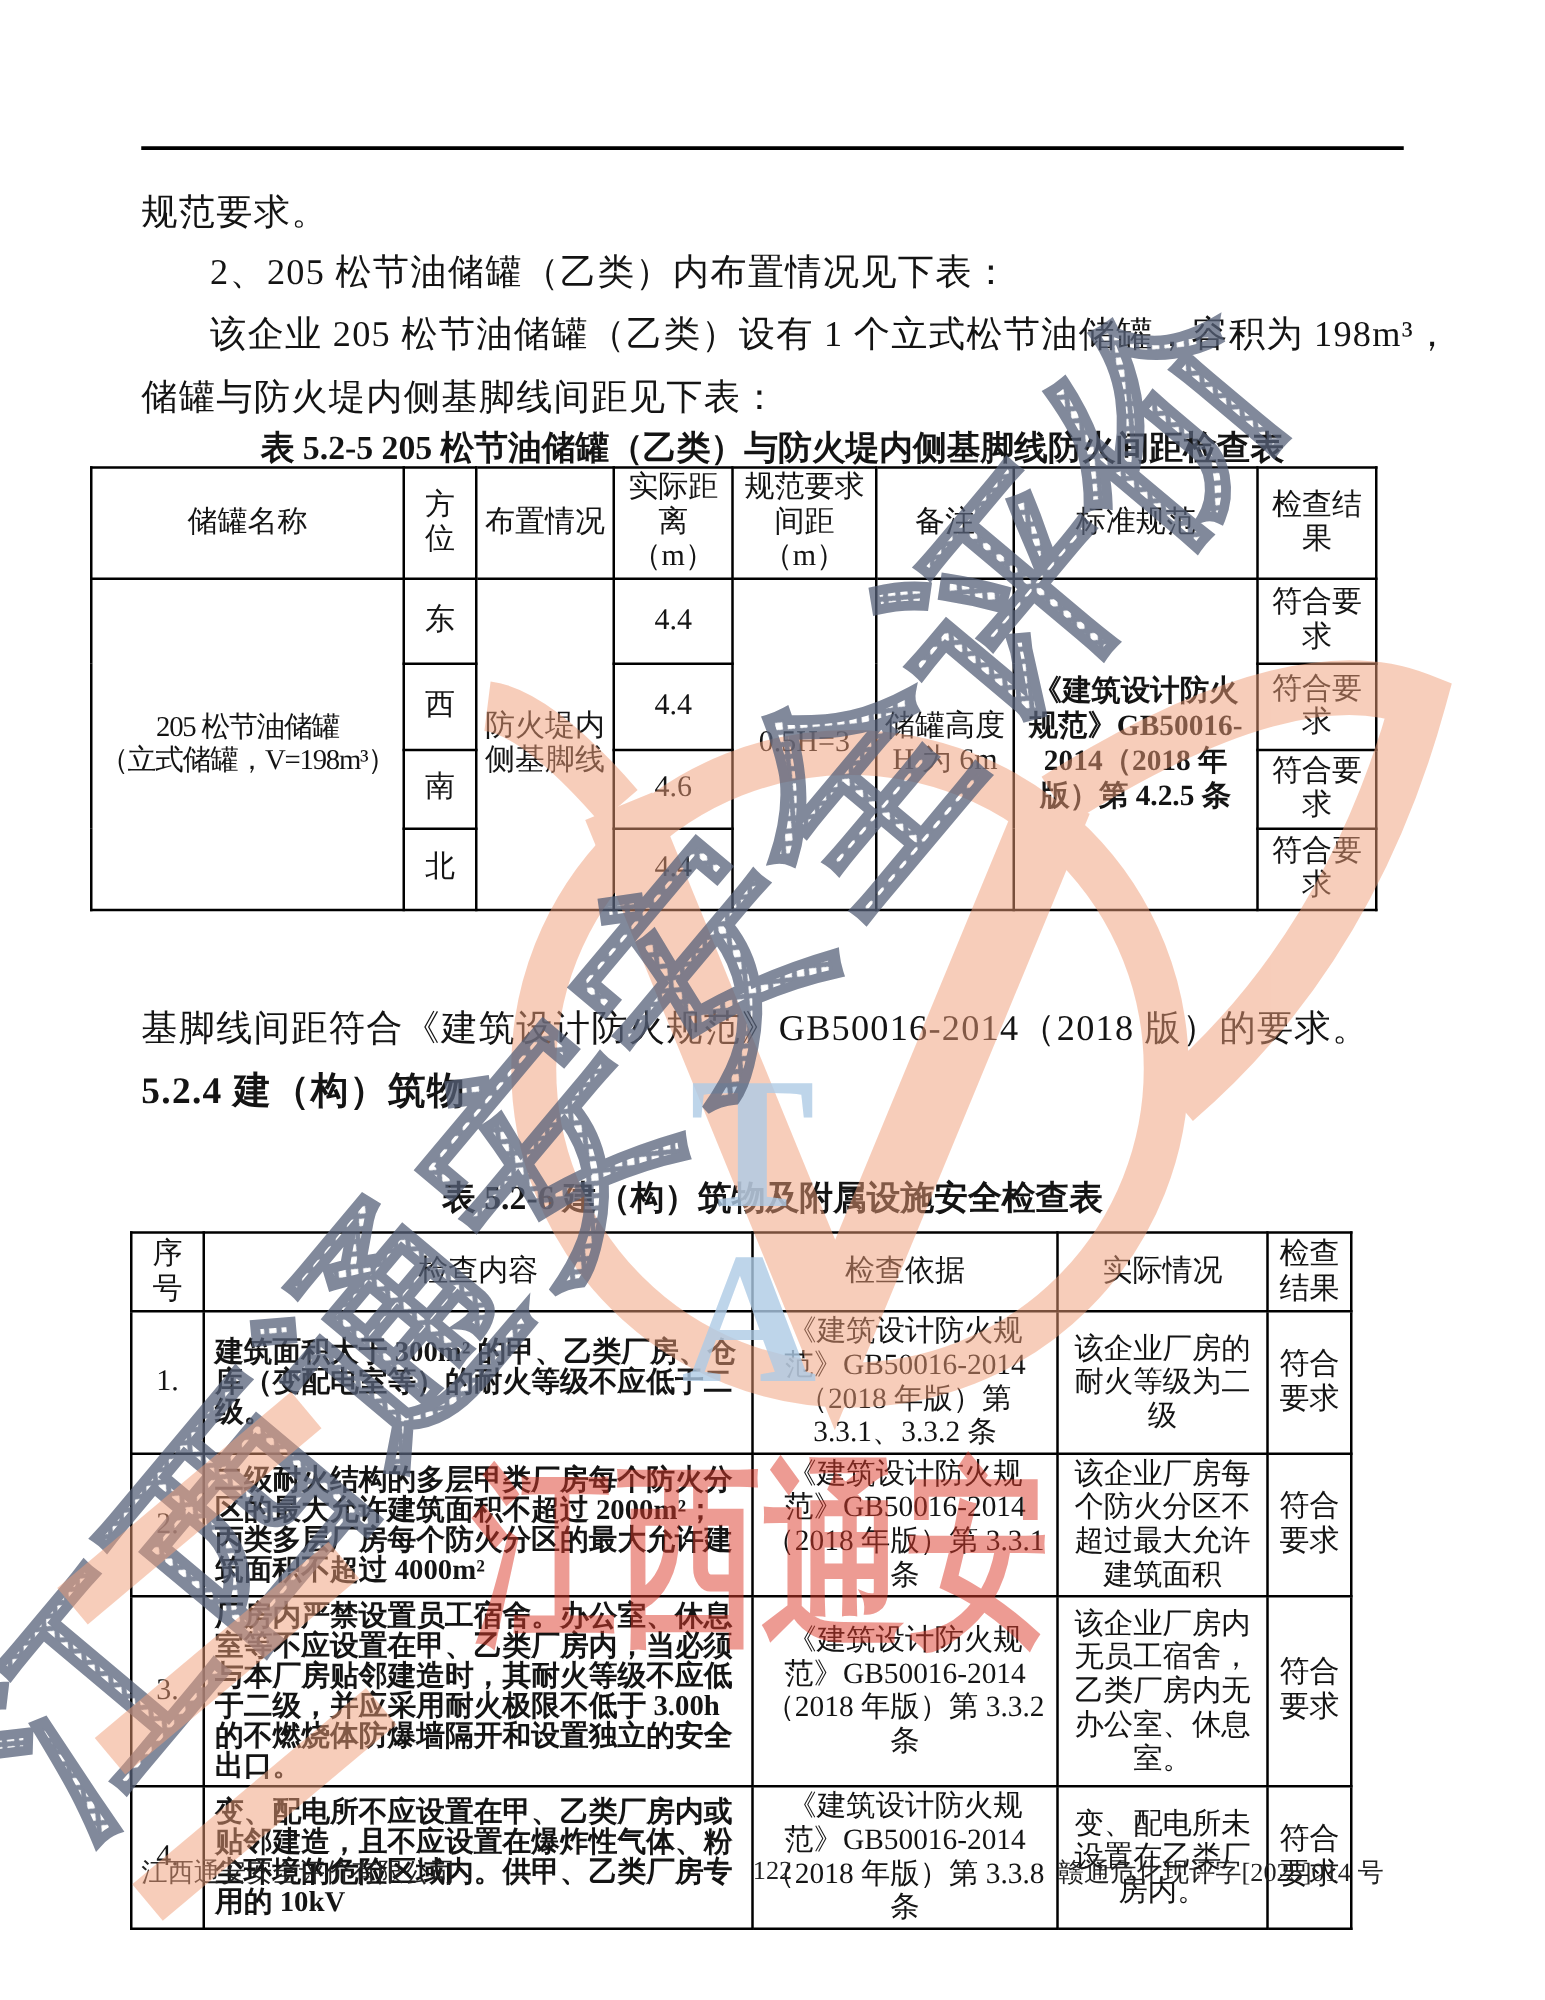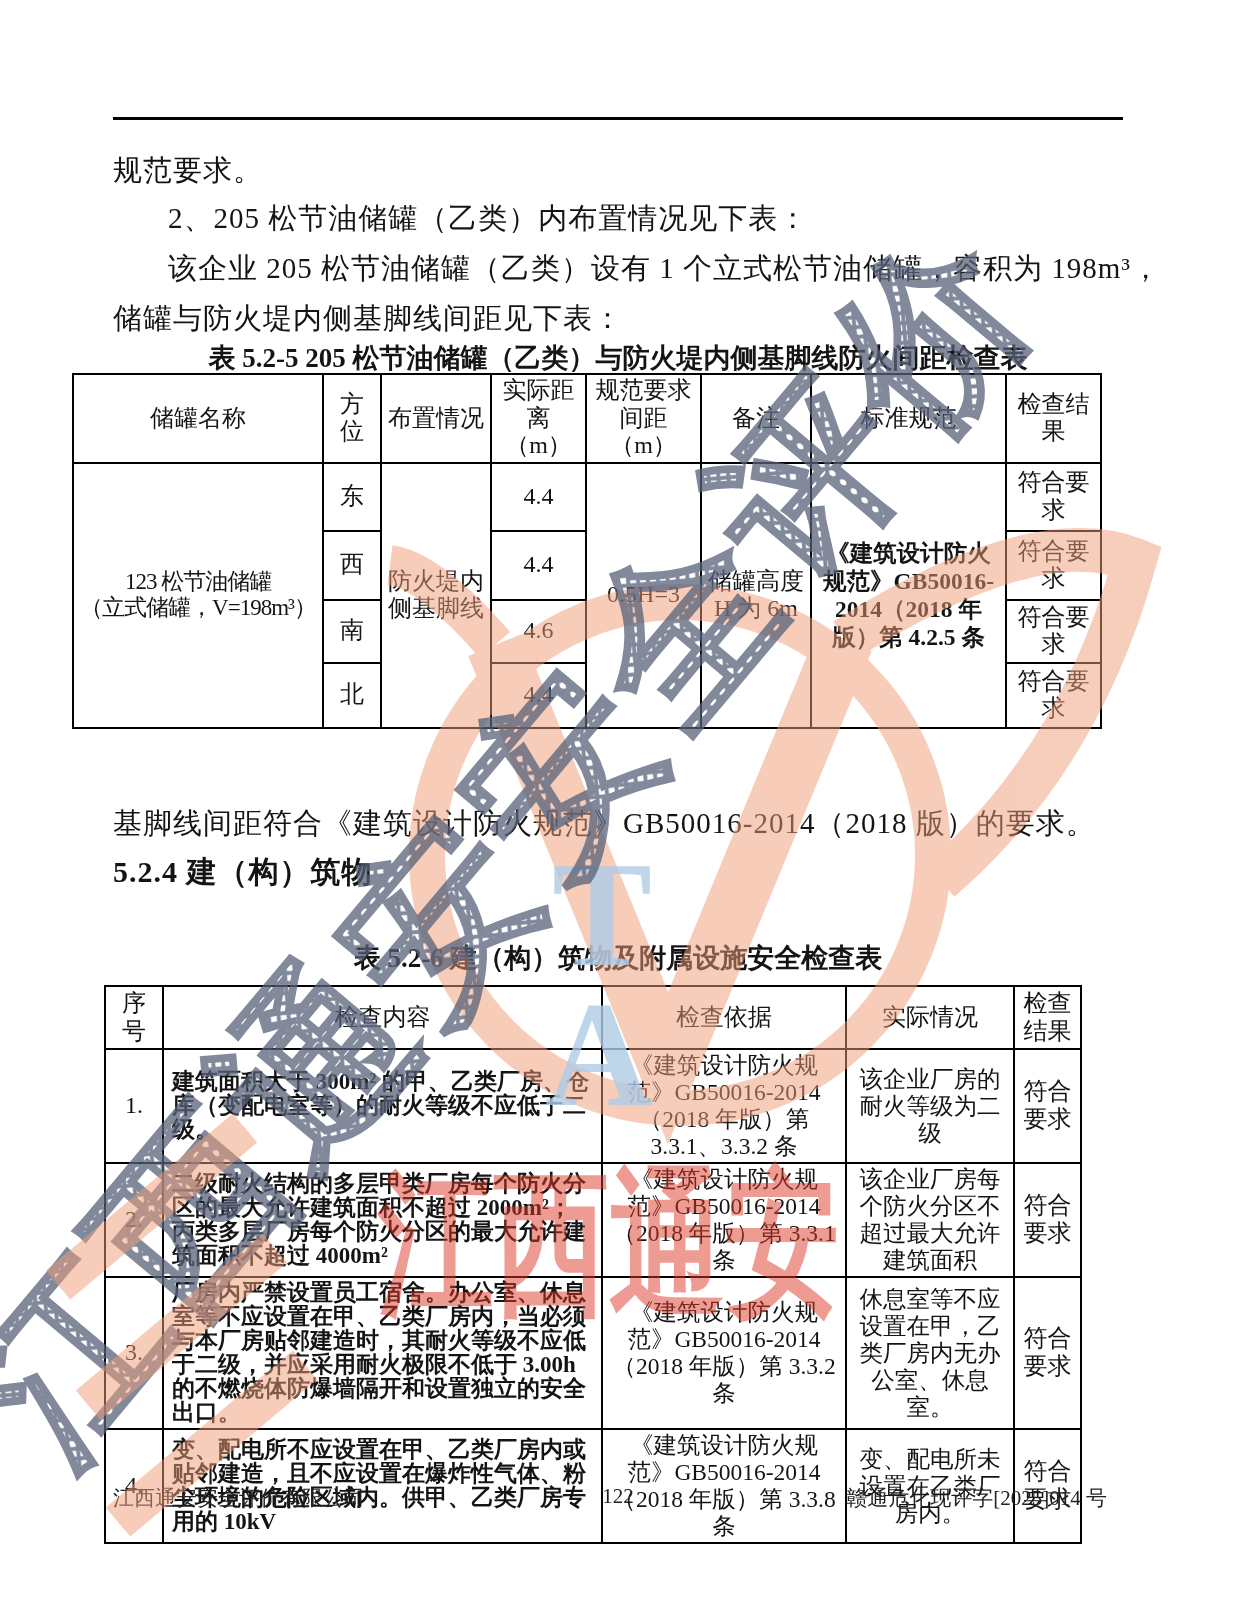--- a/index.html
+++ b/index.html
@@ -81,21 +81,21 @@
       <th>储罐名称</th>
       <th>方位</th>
       <th>布置情况</th>
       <th>实际距离（m）</th>
       <th>规范要求间距（m）</th>
       <th>备注</th>
       <th>标准规范</th>
       <th>检查结果</th>
     </tr>
     <tr style="height:68px">
-      <td class="tank" rowspan="4">123 松节油储罐
+      <td class="tank" rowspan="4">205 松节油储罐
 （立式储罐，V=198m³）</td>
       <td>东</td>
       <td rowspan="4">防火堤内侧基脚线</td>
       <td>4.4</td>
       <td rowspan="4">0.5H=3</td>
       <td rowspan="4">储罐高度 H 为 6m</td>
       <td class="std" rowspan="4">《建筑设计防火规范》GB50016-2014（2018 年版）第 4.2.5 条</td>
       <td>符合要求</td>
     </tr>
     <tr style="height:69px">
@@ -150,21 +150,21 @@
       <td>2.</td>
       <td class="content">二级耐火结构的多层甲类厂房每个防火分区的最大允许建筑面积不超过 2000m²；丙类多层厂房每个防火分区的最大允许建筑面积不超过 4000m²</td>
       <td class="basis">《建筑设计防火规范》GB50016-2014（2018 年版）第 3.3.1 条</td>
       <td class="actual">该企业厂房每个防火分区不超过最大允许建筑面积</td>
       <td>符合要求</td>
     </tr>
     <tr style="height:115px">
       <td>3.</td>
       <td class="content">厂房内严禁设置员工宿舍。办公室、休息室等不应设置在甲、乙类厂房内，当必须与本厂房贴邻建造时，其耐火等级不应低于二级，并应采用耐火极限不低于 3.00h 的不燃烧体防爆墙隔开和设置独立的安全出口。</td>
       <td class="basis">《建筑设计防火规范》GB50016-2014（2018 年版）第 3.3.2 条</td>
-      <td class="actual">休息室等不应设置在甲，乙类厂房内无办公室、休息室。</td>
+      <td class="actual">该企业厂房内无员工宿舍，乙类厂房内无办公室、休息室。</td>
       <td>符合要求</td>
     </tr>
     <tr style="height:111px">
       <td>4.</td>
       <td class="content">变、配电所不应设置在甲、乙类厂房内或贴邻建造，且不应设置在爆炸性气体、粉尘环境的危险区域内。供甲、乙类厂房专用的 10kV</td>
       <td class="basis">《建筑设计防火规范》GB50016-2014（2018 年版）第 3.3.8 条</td>
       <td class="actual">变、配电所未设置在乙类厂房内。</td>
       <td>符合要求</td>
     </tr>
   </tbody>

